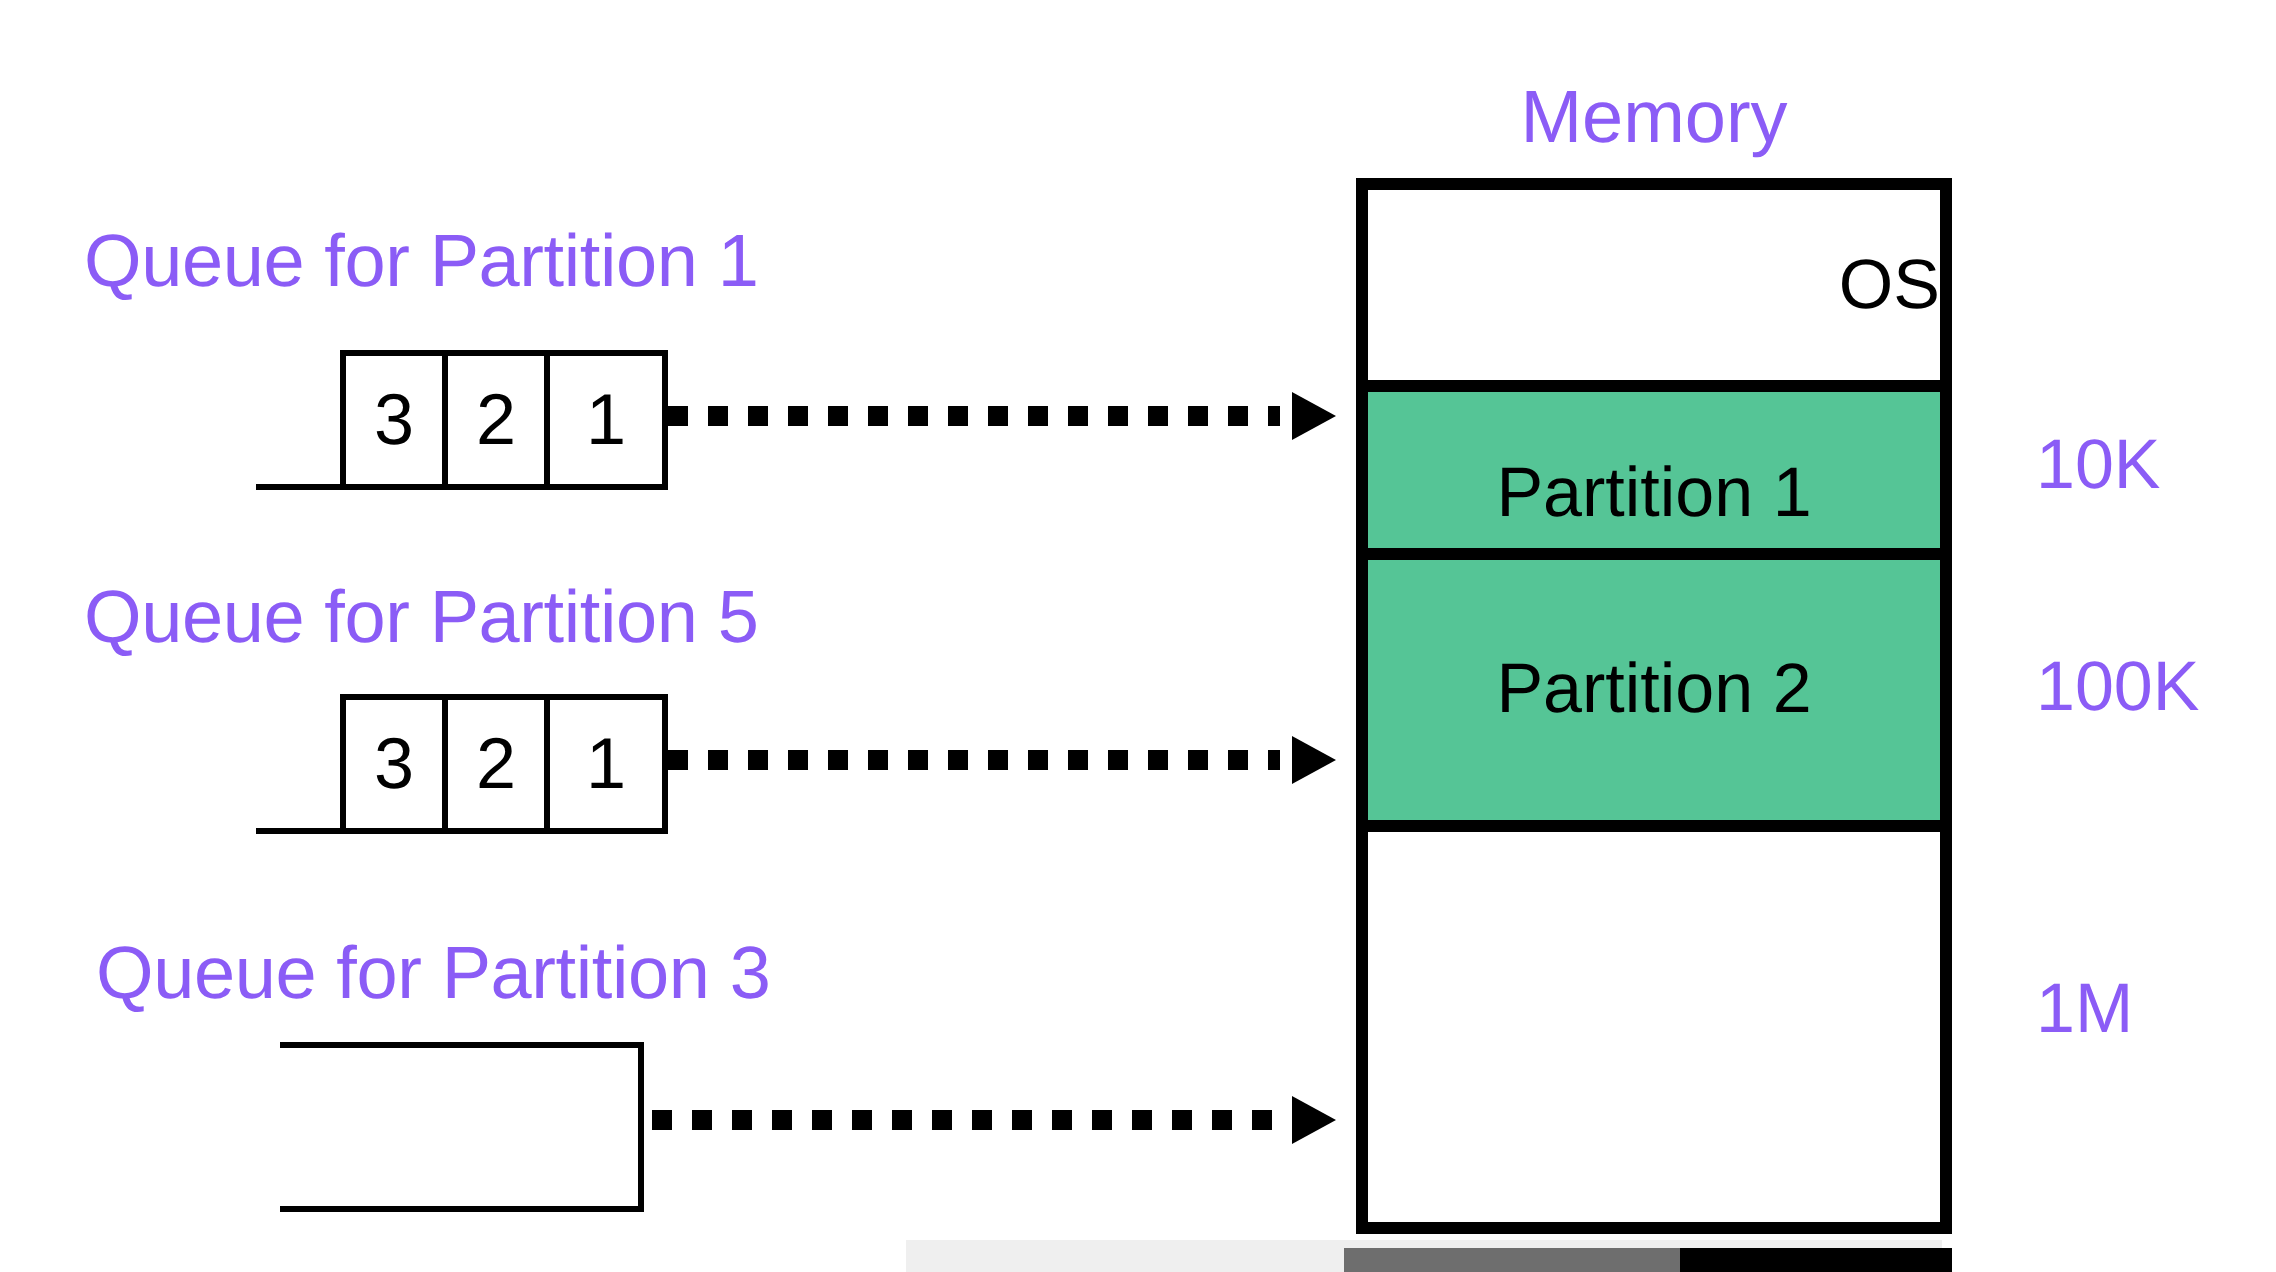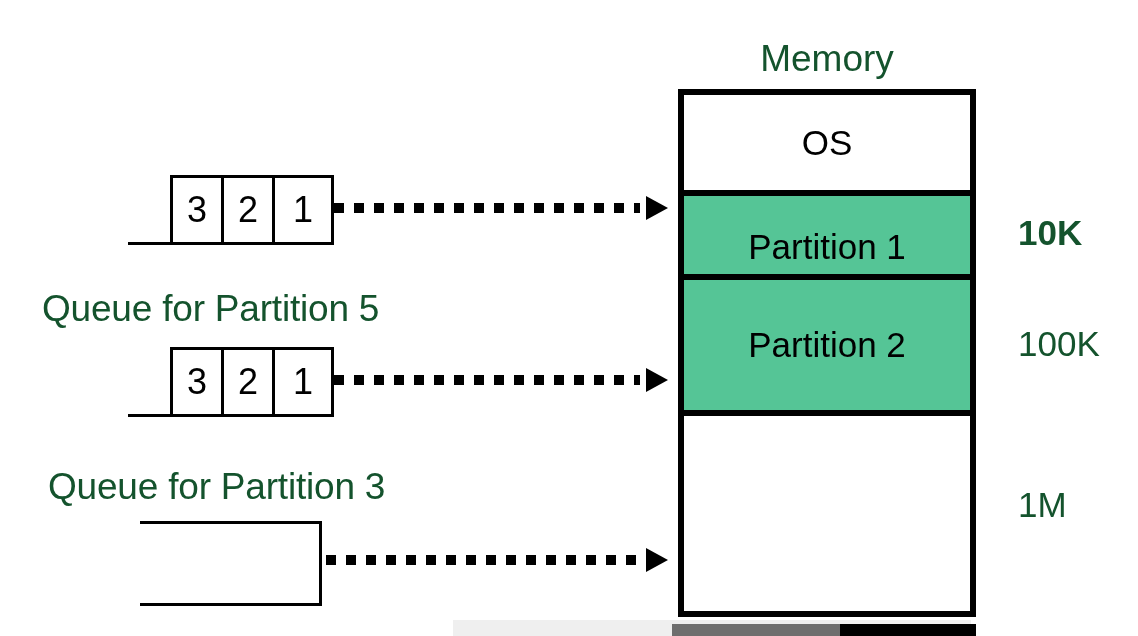--- a/index.html
+++ b/index.html
@@ -17,42 +17,42 @@
     width: 1138px;
     height: 636px;
     background: #ffffff;
     overflow: hidden;
   }
 
   
   .txt {
     position: absolute;
     white-space: nowrap;
-    color: #14532d;
+    color: #8b5cf6;
     line-height: 1;
   }
   .queue-label {
     font-size: 37px;
     letter-spacing: -0.2px;
   }
   .mem-title {
     font-size: 37px;
     text-align: center;
   }
   .size-label {
     font-size: 35px;
   }
   .part-label {
     font-size: 35px;
     text-align: center;
     width: 100%;
   }
   .os-label {
     font-size: 35px;
-    text-align: center;
+    text-align: right;
     width: 100%;
   }
   .cell-num {
     font-size: 36px;
     text-align: center;
     line-height: 1;
   }
 
   
   .queue {
@@ -159,26 +159,27 @@
     </div>
     <div class="mem-sep" style="top:179px;"></div>
 
     <div class="mem-row" style="top:185px; height:130px; background:#55c596;">
       <span class="part-label">Partition 2</span>
     </div>
     <div class="mem-sep" style="top:315px;"></div>
 
   </div>
 
-  <div class="txt size-label" style="left:1018px; top:215px;font-weight:bold;">10K</div>
+  <div class="txt size-label" style="left:1018px; top:215px;">10K</div>
 
   <div class="txt size-label" style="left:1018px; top:326px;text-align:center;">100K</div>
 
   <div class="txt size-label" style="left:1018px; top:487px;">1M</div>
 
+  <div class="txt queue-label" style="left:42px; top:112px;">Queue for Partition 1</div>
 
   <div class="queue" style="left:128px; top:175px; width:206px; height:70px;">
 
     <div class="q-top" style="left:42px;  top:0px;    width:164px;"></div>
     <div class="q-bottom" style="left:0px;   bottom:0px; width:206px;"></div>
     <div class="q-vline" style="left:42px;  top:0px;    height:70px;"></div>
     <div class="q-vline" style="left:93px;  top:0px;    height:70px;"></div>
     <div class="q-vline" style="left:144px; top:0px;    height:70px;"></div>
     <div class="q-vline" style="left:203px; top:0px;    height:70px;"></div>
 

